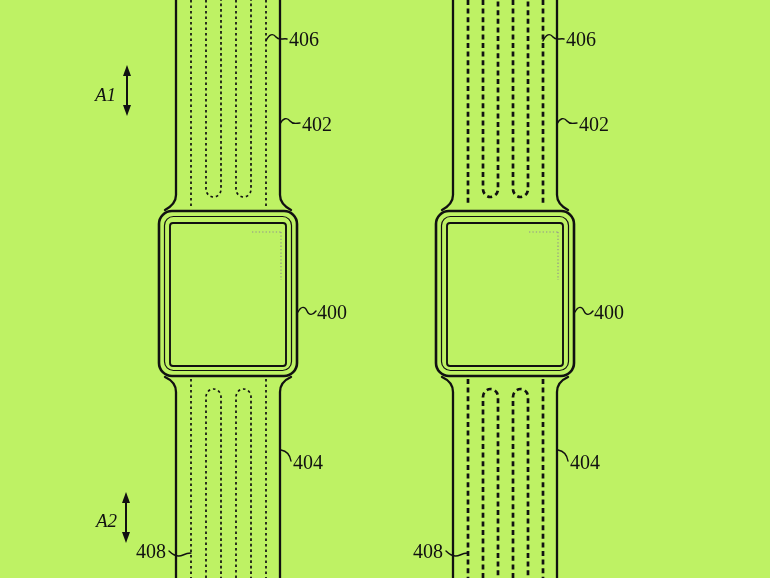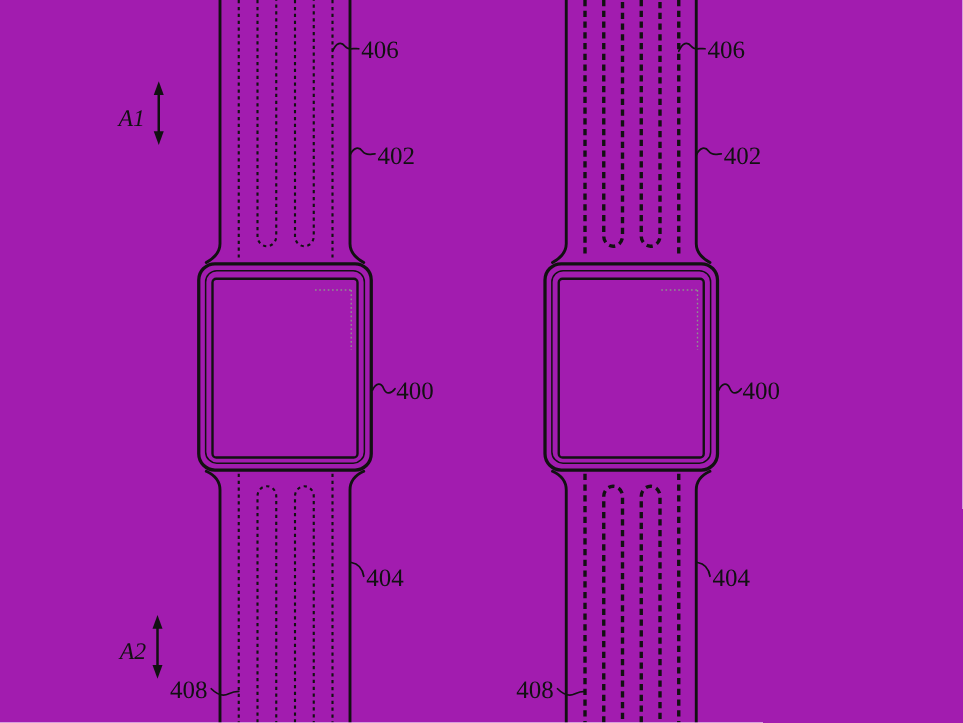--- a/index.html
+++ b/index.html
@@ -4,21 +4,21 @@
 <style>
   html, body {
     margin: 0;
     padding: 0;
     background: #ffffff;
   }
   #stage {
     position: relative;
     width: 770px;
     height: 578px;
-    background: #a21caf;
+    background: #bef264;
     overflow: hidden;
     font-family: "Liberation Serif", "DejaVu Serif", serif;
   }
   svg { display: block; }
   .outline {
     fill: none;
     stroke: #111111;
     stroke-width: 2.3;
     stroke-linecap: round;
   }

